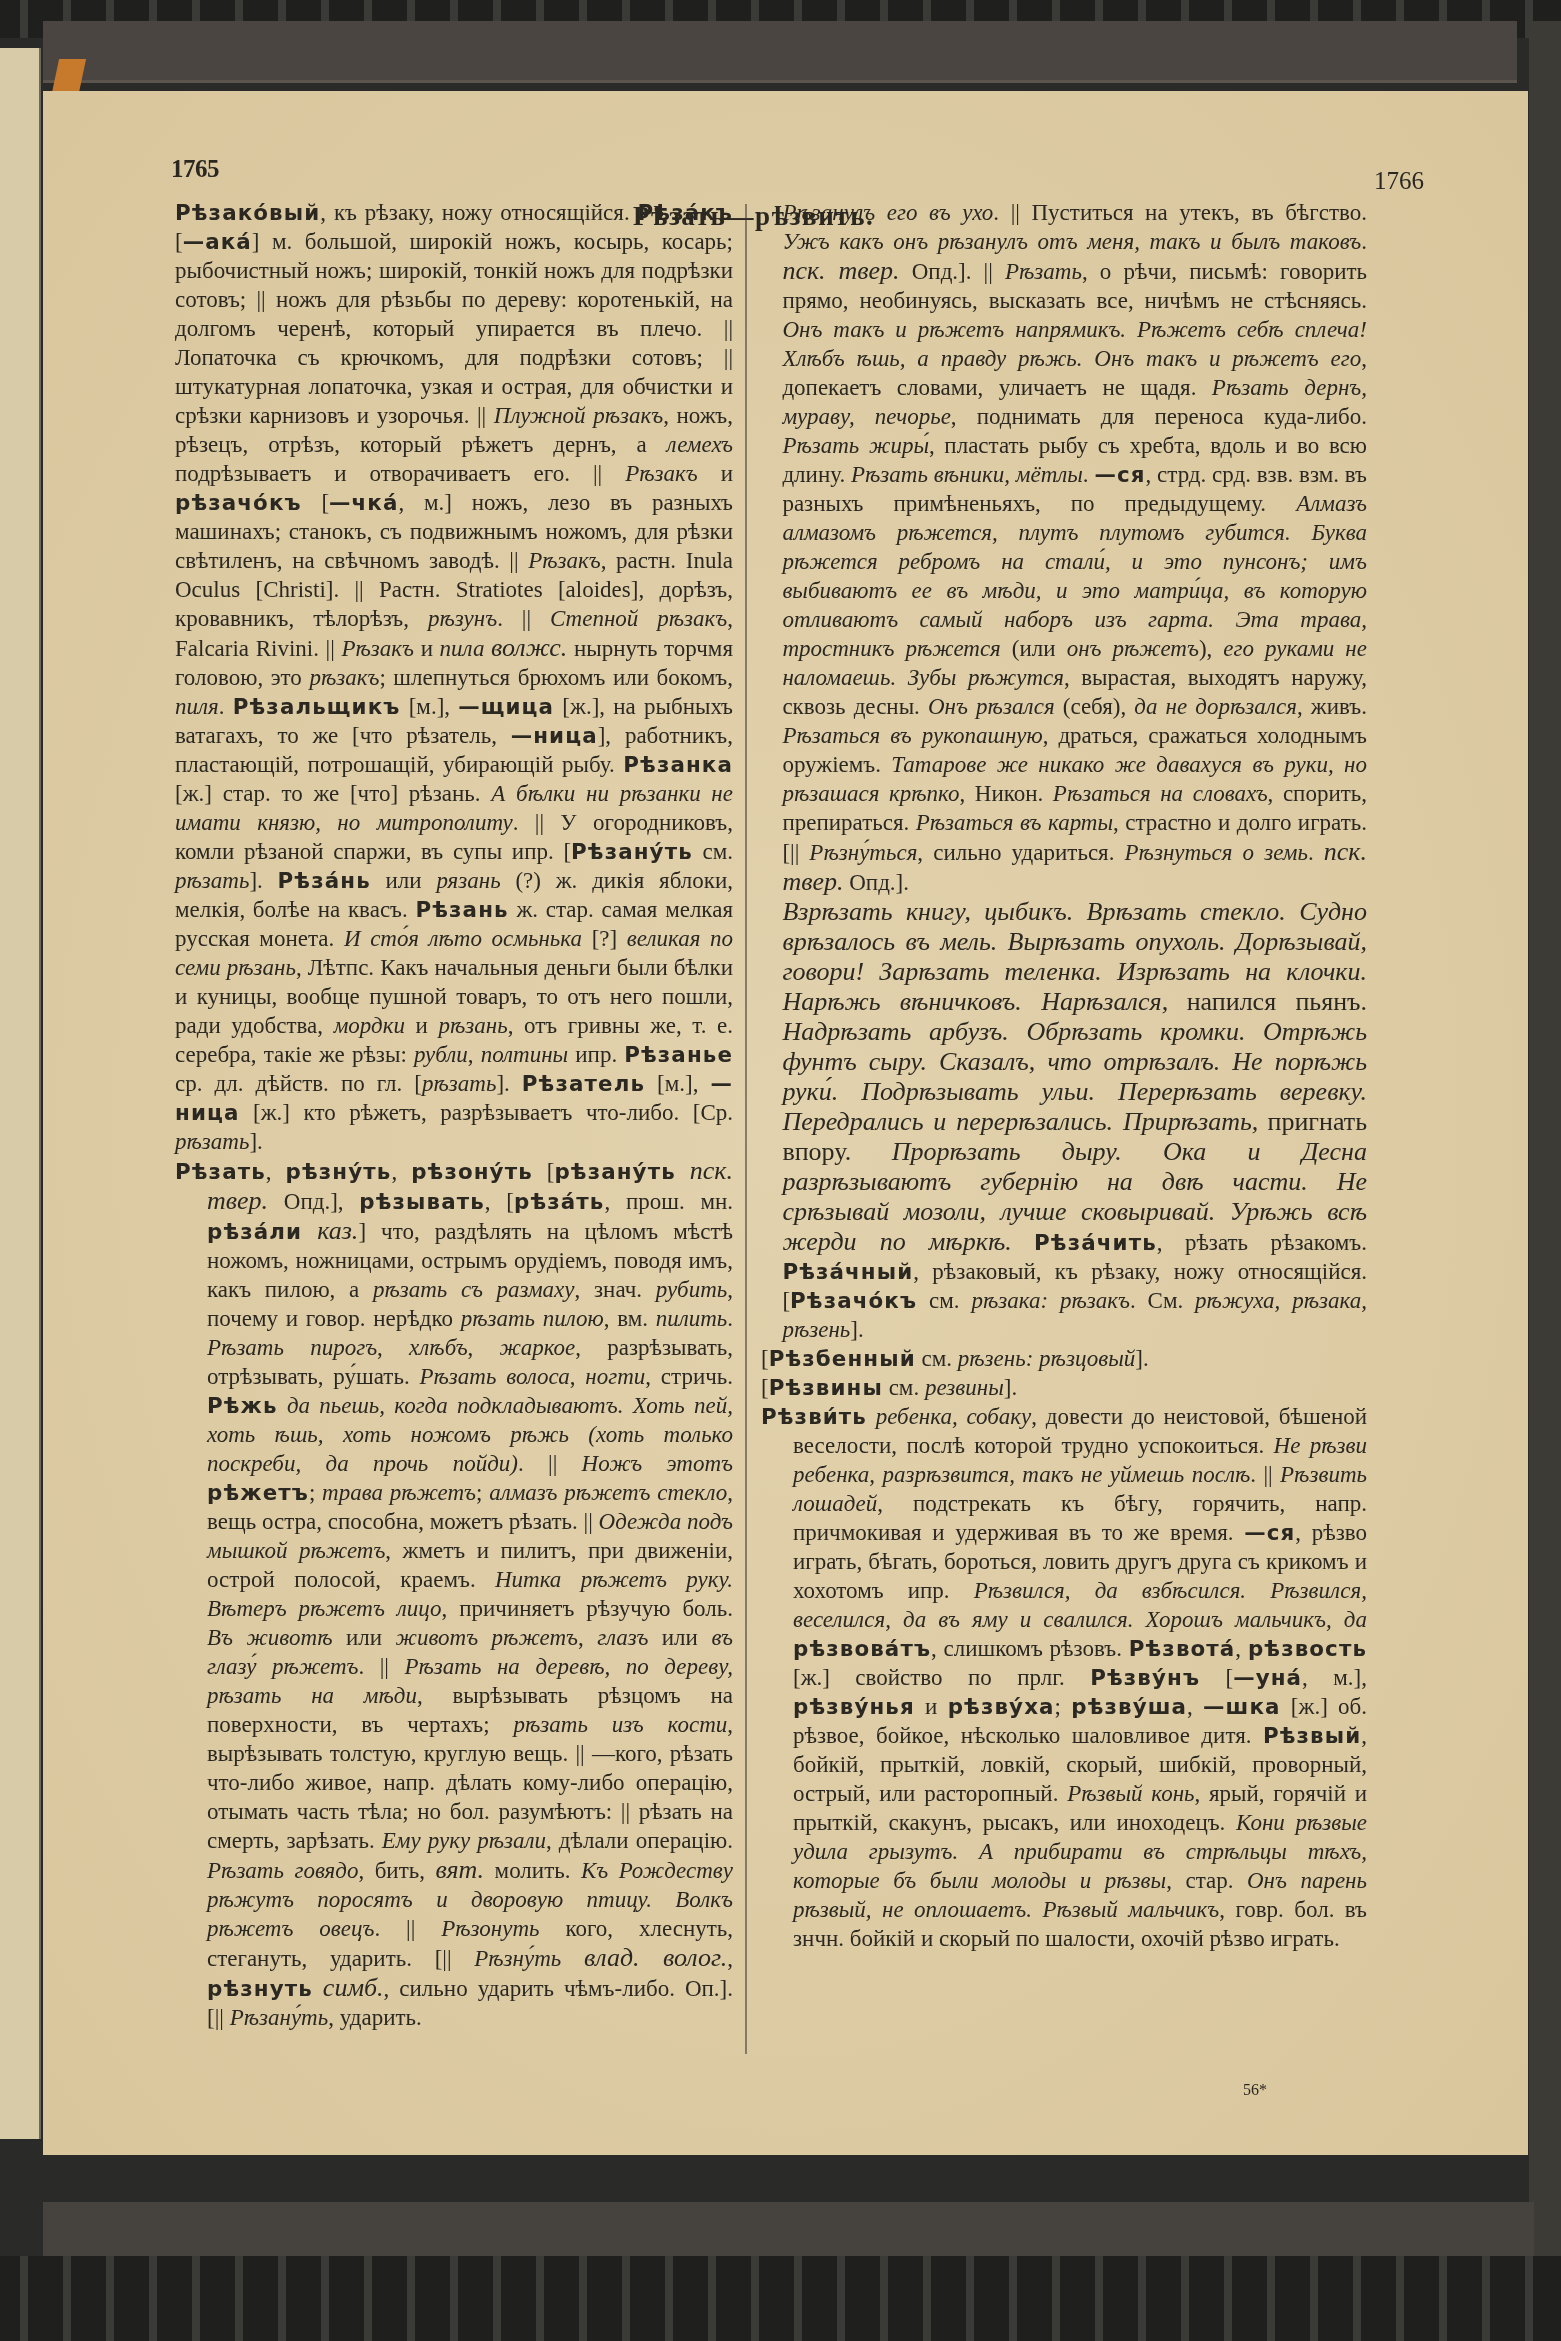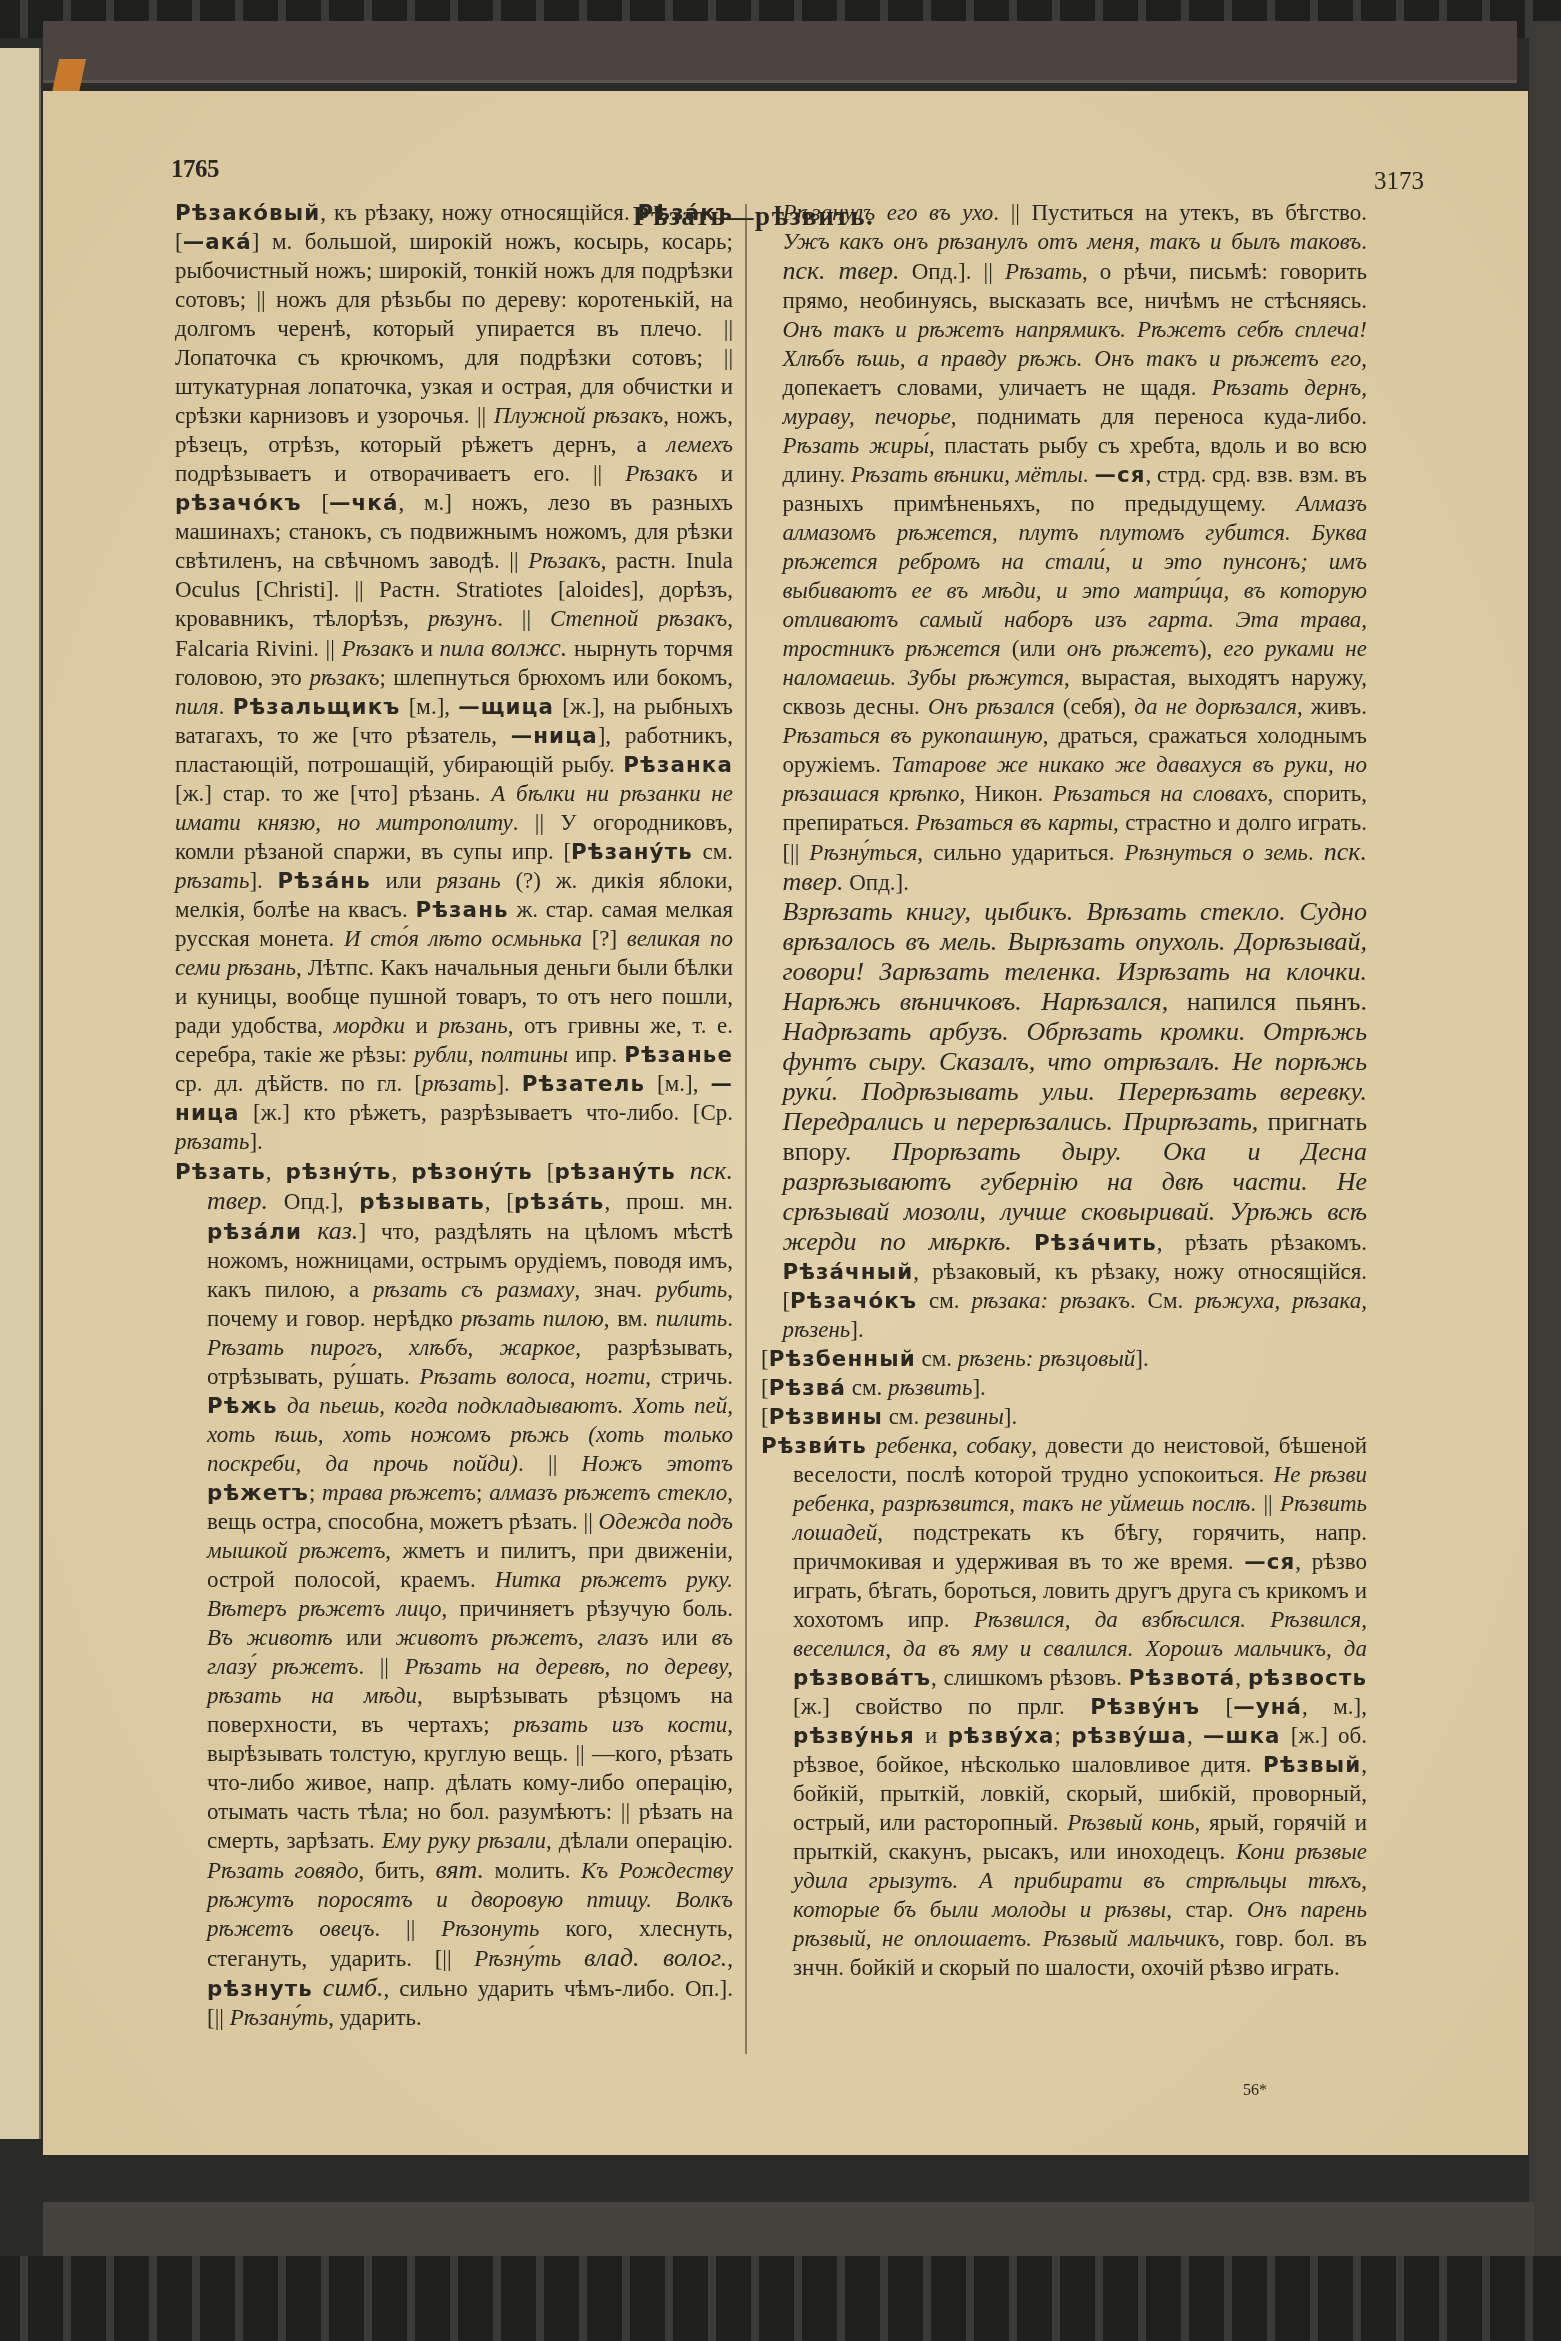--- a/index.html
+++ b/index.html
@@ -74,33 +74,32 @@
 <div class="spine-left"></div>
 <div class="tag"></div>
 <div class="binding-bottom"></div>
 <div class="weave-bottom"></div>
 
 <div class="page"></div>
 
 <div class="header">
   <span class="pnum-left">1765</span>
   <span class="running-title">Рѣзать—рѣзвить.</span>
-  <span class="pnum-right">3173</span>
+  <span class="pnum-right">1766</span>
 </div>
 
 <div class="col col-left">
   <p class="para"><b>Рѣзако́вый</b>, къ рѣзаку, ножу относящiйся. <b>Рѣза́къ</b> [<b>—ака́</b>] м. большой, широкiй ножъ, косырь, косарь; рыбочистный ножъ; широкiй, тонкiй ножъ для подрѣзки сотовъ; || ножъ для рѣзьбы по дереву: коротенькiй, на долгомъ черенѣ, который упирается въ плечо. || Лопаточка съ крючкомъ, для подрѣзки сотовъ; || штукатурная лопаточка, узкая и острая, для обчистки и срѣзки карнизовъ и узорочья. || <i>Плужной рѣзакъ</i>, ножъ, рѣзецъ, отрѣзъ, который рѣжетъ дернъ, а <i>лемехъ</i> подрѣзываетъ и отворачиваетъ его. || <i>Рѣзакъ</i> и <b>рѣзачо́къ</b> [<b>—чка́</b>, м.] ножъ, лезо въ разныхъ машинахъ; станокъ, съ подвижнымъ ножомъ, для рѣзки свѣтиленъ, на свѣчномъ заводѣ. || <i>Рѣзакъ</i>, растн. Inula Oculus [Christi]. || Растн. Stratiotes [aloides], дорѣзъ, кровавникъ, тѣлорѣзъ, <i>рѣзунъ</i>. || <i>Степной рѣзакъ</i>, Falcaria Rivini. || <i>Рѣзакъ</i> и <i>пила</i> <i class="small-it">волжс.</i> нырнуть торчмя головою, это <i>рѣзакъ</i>; шлепнуться брюхомъ или бокомъ, <i>пиля</i>. <b>Рѣзальщикъ</b> [м.], <b>—щица</b> [ж.], на рыбныхъ ватагахъ, то же [что рѣзатель, <b>—ница</b>], работникъ, пластающiй, потрошащiй, убирающiй рыбу. <b>Рѣзанка</b> [ж.] стар. то же [что] рѣзань. <i>А бѣлки ни рѣзанки не имати князю, но митрополиту</i>. || У огородниковъ, комли рѣзаной спаржи, въ супы ипр. [<b>Рѣзану́ть</b> см. <i>рѣзать</i>]. <b>Рѣза́нь</b> или <i>рязань</i> (?) ж. дикiя яблоки, мелкiя, болѣе на квасъ. <b>Рѣзань</b> ж. стар. самая мелкая русская монета. <i>И сто́я лѣто осмьнька</i> [?] <i>великая по семи рѣзань</i>, Лѣтпс. Какъ начальныя деньги были бѣлки и куницы, вообще пушной товаръ, то отъ него пошли, ради удобства, <i>мордки</i> и <i>рѣзань</i>, отъ гривны же, т. е. серебра, такiе же рѣзы: <i>рубли</i>, <i>полтины</i> ипр. <b>Рѣзанье</b> ср. дл. дѣйств. по гл. [<i>рѣзать</i>]. <b>Рѣзатель</b> [м.], <b>—ница</b> [ж.] кто рѣжетъ, разрѣзываетъ что-либо. [Ср. <i>рѣзать</i>].</p>
   <p class="para hang"><b>Рѣзать</b>, <b>рѣзну́ть</b>, <b>рѣзону́ть</b> [<b>рѣзану́ть</b> <i class="small-it">пск. твер.</i> Опд.], <b>рѣзывать</b>, [<b>рѣза́ть</b>, прош. мн. <b>рѣза́ли</b> <i class="small-it">каз.</i>] что, раздѣлять на цѣломъ мѣстѣ ножомъ, ножницами, острымъ орудiемъ, поводя имъ, какъ пилою, а <i>рѣзать съ размаху</i>, знач. <i>рубить</i>, почему и говор. нерѣдко <i>рѣзать пилою</i>, вм. <i>пилить</i>. <i>Рѣзать пирогъ</i>, <i>хлѣбъ</i>, <i>жаркое</i>, разрѣзывать, отрѣзывать, ру́шать. <i>Рѣзать волоса</i>, <i>ногти</i>, стричь. <b>Рѣжь</b> <i>да пьешь, когда подкладываютъ. Хоть пей, хоть ѣшь, хоть ножомъ рѣжь (хоть только поскреби, да прочь пойди)</i>. || <i>Ножъ этотъ</i> <b>рѣжетъ</b>; <i>трава рѣжетъ</i>; <i>алмазъ рѣжетъ стекло</i>, вещь остра, способна, можетъ рѣзать. || <i>Одежда подъ мышкой рѣжетъ</i>, жметъ и пилитъ, при движенiи, острой полосой, краемъ. <i>Нитка рѣжетъ руку. Вѣтеръ рѣжетъ лицо</i>, причиняетъ рѣзучую боль. <i>Въ животѣ</i> или <i>животъ рѣжетъ</i>, <i>глазъ</i> или <i>въ глазу́ рѣжетъ</i>. || <i>Рѣзать на деревѣ, по дереву, рѣзать на мѣди</i>, вырѣзывать рѣзцомъ на поверхности, въ чертахъ; <i>рѣзать изъ кости</i>, вырѣзывать толстую, круглую вещь. || —кого, рѣзать что-либо живое, напр. дѣлать кому-либо операцiю, отымать часть тѣла; но бол. разумѣютъ: || рѣзать на смерть, зарѣзать. <i>Ему руку рѣзали</i>, дѣлали операцiю. <i>Рѣзать говядо</i>, бить, <i class="small-it">вят.</i> молить. <i>Къ Рождеству рѣжутъ поросятъ и дворовую птицу. Волкъ рѣжетъ овецъ</i>. || <i>Рѣзонуть</i> кого, хлеснуть, стегануть, ударить. [|| <i>Рѣзну́ть</i> <i class="small-it">влад. волог.</i>, <b>рѣзнуть</b> <i class="small-it">симб.</i>, сильно ударить чѣмъ-либо. Оп.]. [|| <i>Рѣзану́ть</i>, ударить.</p>
 </div>
 
 <div class="divider"></div>
 
 <div class="col col-right">
   <p class="para indent-left"><i>Рѣзанулъ его въ ухо</i>. || Пуститься на утекъ, въ бѣгство. <i>Ужъ какъ онъ рѣзанулъ отъ меня, такъ и былъ таковъ</i>. <i class="small-it">пск. твер.</i> Опд.]. || <i>Рѣзать</i>, о рѣчи, письмѣ: говорить прямо, необинуясь, высказать все, ничѣмъ не стѣсняясь. <i>Онъ такъ и рѣжетъ напрямикъ. Рѣжетъ себѣ сплеча! Хлѣбъ ѣшь, а правду рѣжь. Онъ такъ и рѣжетъ его</i>, допекаетъ словами, уличаетъ не щадя. <i>Рѣзать дернъ, мураву, печорье</i>, поднимать для переноса куда-либо. <i>Рѣзать жиры́</i>, пластать рыбу съ хребта, вдоль и во всю длину. <i>Рѣзать вѣники, мётлы</i>. <b>—ся</b>, стрд. срд. взв. взм. въ разныхъ примѣненьяхъ, по предыдущему. <i>Алмазъ алмазомъ рѣжется, плутъ плутомъ губится. Буква рѣжется ребромъ на стали́, и это пунсонъ; имъ выбиваютъ ее въ мѣди, и это матри́ца, въ которую отливаютъ самый наборъ изъ гарта. Эта трава, тростникъ рѣжется</i> (или <i>онъ рѣжетъ</i>), <i>его руками не наломаешь. Зубы рѣжутся</i>, вырастая, выходятъ наружу, сквозь десны. <i>Онъ рѣзался</i> (себя), <i>да не дорѣзался</i>, живъ. <i>Рѣзаться въ рукопашную</i>, драться, сражаться холоднымъ оружiемъ. <i>Татарове же никако же давахуся въ руки, но рѣзашася крѣпко</i>, Никон. <i>Рѣзаться на словахъ</i>, спорить, препираться. <i>Рѣзаться въ карты</i>, страстно и долго играть. [|| <i>Рѣзну́ться</i>, сильно удариться. <i>Рѣзнуться о земь</i>. <i class="small-it">пск. твер.</i> Опд.].</p>
   <p class="para indent-left"><i class="small-it">Взрѣзать книгу, цыбикъ. Врѣзать стекло. Судно врѣзалось въ мель. Вырѣзать опухоль. Дорѣзывай, говори! Зарѣзать теленка. Изрѣзать на клочки. Нарѣжь вѣничковъ. Нарѣзался,</i> <span class="small-it">напился пьянъ.</span> <i class="small-it">Надрѣзать арбузъ. Обрѣзать кромки. Отрѣжь фунтъ сыру. Сказалъ, что отрѣзалъ. Не порѣжь руки́. Подрѣзывать ульи. Перерѣзать веревку. Передрались и перерѣзались. Прирѣзать,</i> <span class="small-it">пригнать впору.</span> <i class="small-it">Прорѣзать дыру. Ока и Десна разрѣзываютъ губернiю на двѣ части. Не срѣзывай мозоли, лучше сковыривай. Урѣжь всѣ жерди по мѣркѣ.</i> <b>Рѣза́чить</b>, рѣзать рѣзакомъ. <b>Рѣза́чный</b>, рѣзаковый, къ рѣзаку, ножу относящiйся. [<b>Рѣзачо́къ</b> см. <i>рѣзака: рѣзакъ</i>. См. <i>рѣжуха, рѣзака, рѣзень</i>].</p>
   <p class="para">[<b>Рѣзбенный</b> см. <i>рѣзень: рѣзцовый</i>].</p>
-  <p class="para">[<b>Рѣзва́</b> см. <i>рѣзвить</i>].</p>
   <p class="para">[<b>Рѣзвины</b> см. <i>резвины</i>].</p>
   <p class="para hang"><b>Рѣзви́ть</b> <i>ребенка, собаку</i>, довести до неистовой, бѣшеной веселости, послѣ которой трудно успокоиться. <i>Не рѣзви ребенка, разрѣзвится, такъ не уймешь послѣ</i>. || <i>Рѣзвить лошадей</i>, подстрекать къ бѣгу, горячить, напр. причмокивая и удерживая въ то же время. <b>—ся</b>, рѣзво играть, бѣгать, бороться, ловить другъ друга съ крикомъ и хохотомъ ипр. <i>Рѣзвился, да взбѣсился. Рѣзвился, веселился, да въ яму и свалился. Хорошъ мальчикъ, да</i> <b>рѣзвова́тъ</b>, слишкомъ рѣзовъ. <b>Рѣзвота́</b>, <b>рѣзвость</b> [ж.] свойство по прлг. <b>Рѣзву́нъ</b> [<b>—уна́</b>, м.], <b>рѣзву́нья</b> и <b>рѣзву́ха</b>; <b>рѣзву́ша</b>, <b>—шка</b> [ж.] об. рѣзвое, бойкое, нѣсколько шаловливое дитя. <b>Рѣзвый</b>, бойкiй, прыткiй, ловкiй, скорый, шибкiй, проворный, острый, или расторопный. <i>Рѣзвый конь</i>, ярый, горячiй и прыткiй, скакунъ, рысакъ, или иноходецъ. <i>Кони рѣзвые удила грызутъ. А прибирати въ стрѣльцы тѣхъ, которые бъ были молоды и рѣзвы</i>, стар. <i>Онъ парень рѣзвый, не оплошаетъ. Рѣзвый мальчикъ</i>, говр. бол. въ знчн. бойкiй и скорый по шалости, охочiй рѣзво играть.</p>
 </div>
 
 <span class="footer-sig">56*</span>
 
 
 </body></html>

